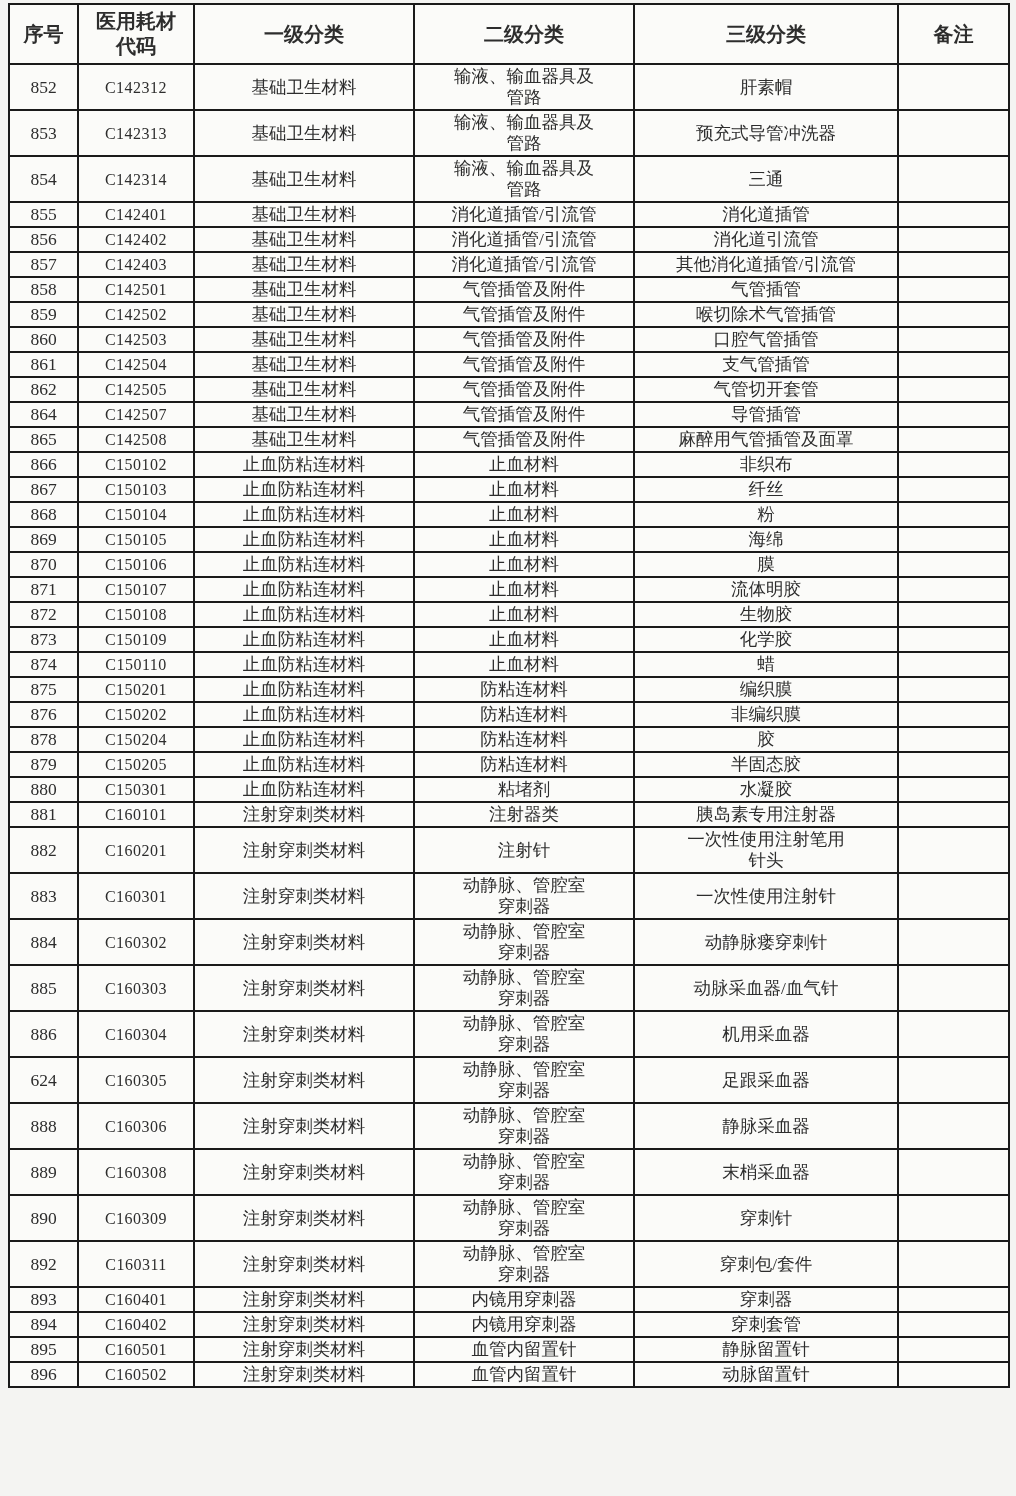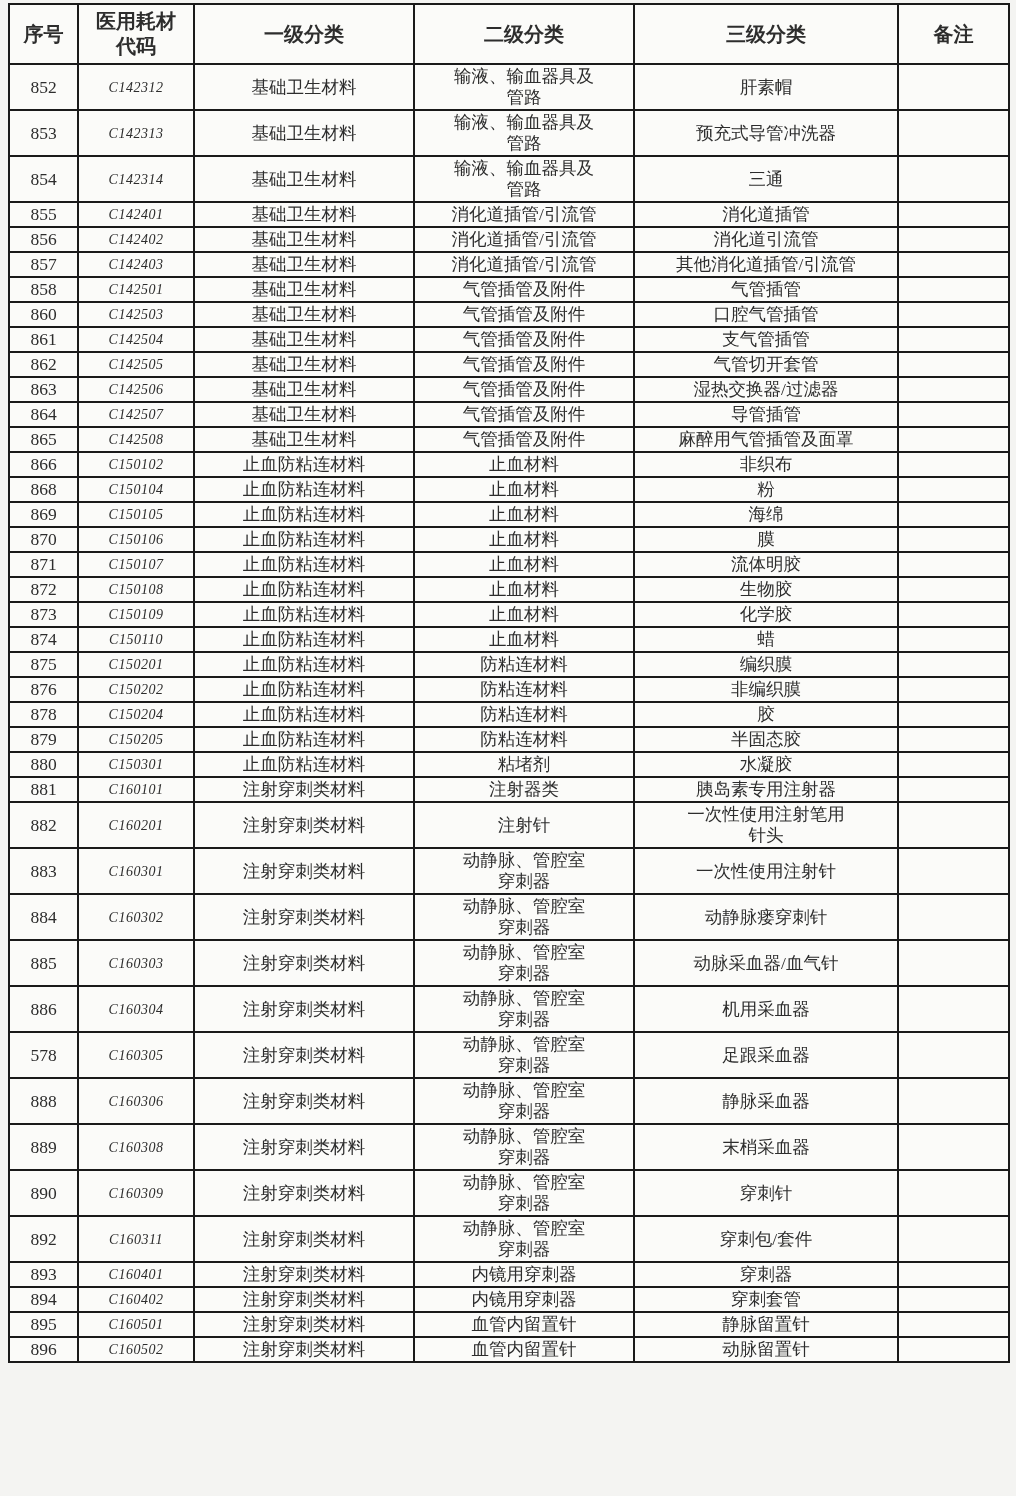--- a/index.html
+++ b/index.html
@@ -36,23 +36,22 @@
     font-weight:bold;
     line-height:25px;
     padding:4px 2px;
   }
   td{
     font-size:17.5px;
     line-height:21px;
     padding:1px 3px;
   }
   td.code{
-    font-size:14px;
+    font-size:16px;
     letter-spacing:0.5px;
-    font-style:italic;
   }
 </style>
 </head>
 <body>
 
 <div class="page">
   <table class="cls">
     <colgroup>
       <col style="width:69px">
       <col style="width:116px">
@@ -126,20 +125,28 @@
         </tr>
         <tr>
           <td>858</td>
           <td class="code">C142501</td>
           <td>基础卫生材料</td>
           <td>气管插管及附件</td>
           <td>气管插管</td>
           <td></td>
         </tr>
         <tr>
+          <td>859</td>
+          <td class="code">C142502</td>
+          <td>基础卫生材料</td>
+          <td>气管插管及附件</td>
+          <td>喉切除术气管插管</td>
+          <td></td>
+        </tr>
+        <tr>
           <td>860</td>
           <td class="code">C142503</td>
           <td>基础卫生材料</td>
           <td>气管插管及附件</td>
           <td>口腔气管插管</td>
           <td></td>
         </tr>
         <tr>
           <td>861</td>
           <td class="code">C142504</td>
@@ -150,28 +157,20 @@
         </tr>
         <tr>
           <td>862</td>
           <td class="code">C142505</td>
           <td>基础卫生材料</td>
           <td>气管插管及附件</td>
           <td>气管切开套管</td>
           <td></td>
         </tr>
         <tr>
-          <td>863</td>
-          <td class="code">C142506</td>
-          <td>基础卫生材料</td>
-          <td>气管插管及附件</td>
-          <td>湿热交换器/过滤器</td>
-          <td></td>
-        </tr>
-        <tr>
           <td>864</td>
           <td class="code">C142507</td>
           <td>基础卫生材料</td>
           <td>气管插管及附件</td>
           <td>导管插管</td>
           <td></td>
         </tr>
         <tr>
           <td>865</td>
           <td class="code">C142508</td>
@@ -179,20 +178,28 @@
           <td>气管插管及附件</td>
           <td>麻醉用气管插管及面罩</td>
           <td></td>
         </tr>
         <tr>
           <td>866</td>
           <td class="code">C150102</td>
           <td>止血防粘连材料</td>
           <td>止血材料</td>
           <td>非织布</td>
+          <td></td>
+        </tr>
+        <tr>
+          <td>867</td>
+          <td class="code">C150103</td>
+          <td>止血防粘连材料</td>
+          <td>止血材料</td>
+          <td>纤丝</td>
           <td></td>
         </tr>
         <tr>
           <td>868</td>
           <td class="code">C150104</td>
           <td>止血防粘连材料</td>
           <td>止血材料</td>
           <td>粉</td>
           <td></td>
         </tr>
@@ -331,21 +338,21 @@
         <tr>
           <td>886</td>
           <td class="code">C160304</td>
           <td>注射穿刺类材料</td>
           <td>动静脉、管腔室
 穿刺器</td>
           <td>机用采血器</td>
           <td></td>
         </tr>
         <tr>
-          <td>578</td>
+          <td>624</td>
           <td class="code">C160305</td>
           <td>注射穿刺类材料</td>
           <td>动静脉、管腔室
 穿刺器</td>
           <td>足跟采血器</td>
           <td></td>
         </tr>
         <tr>
           <td>888</td>
           <td class="code">C160306</td>

